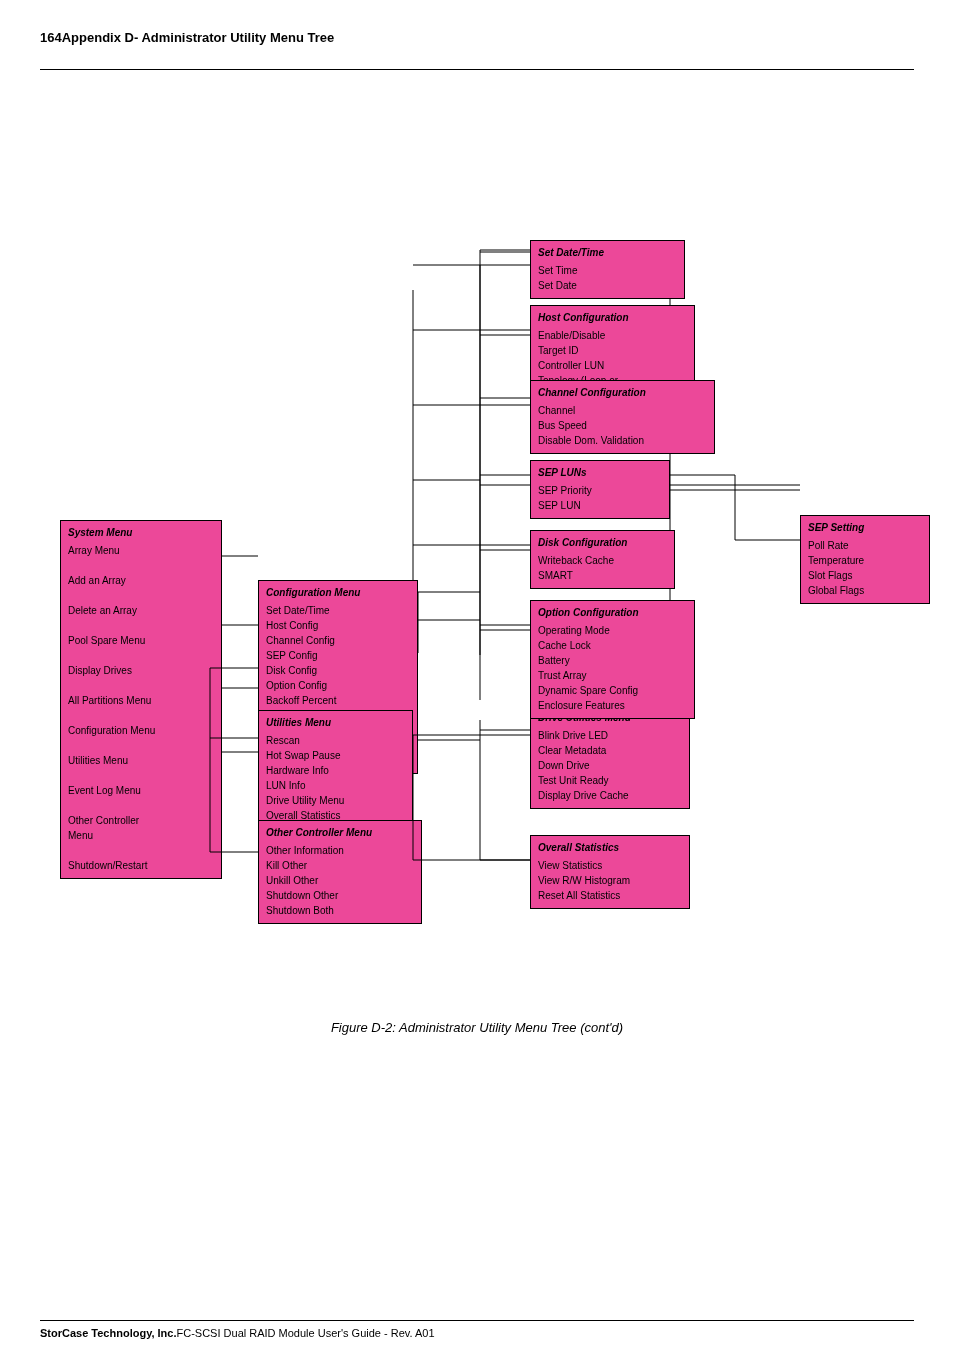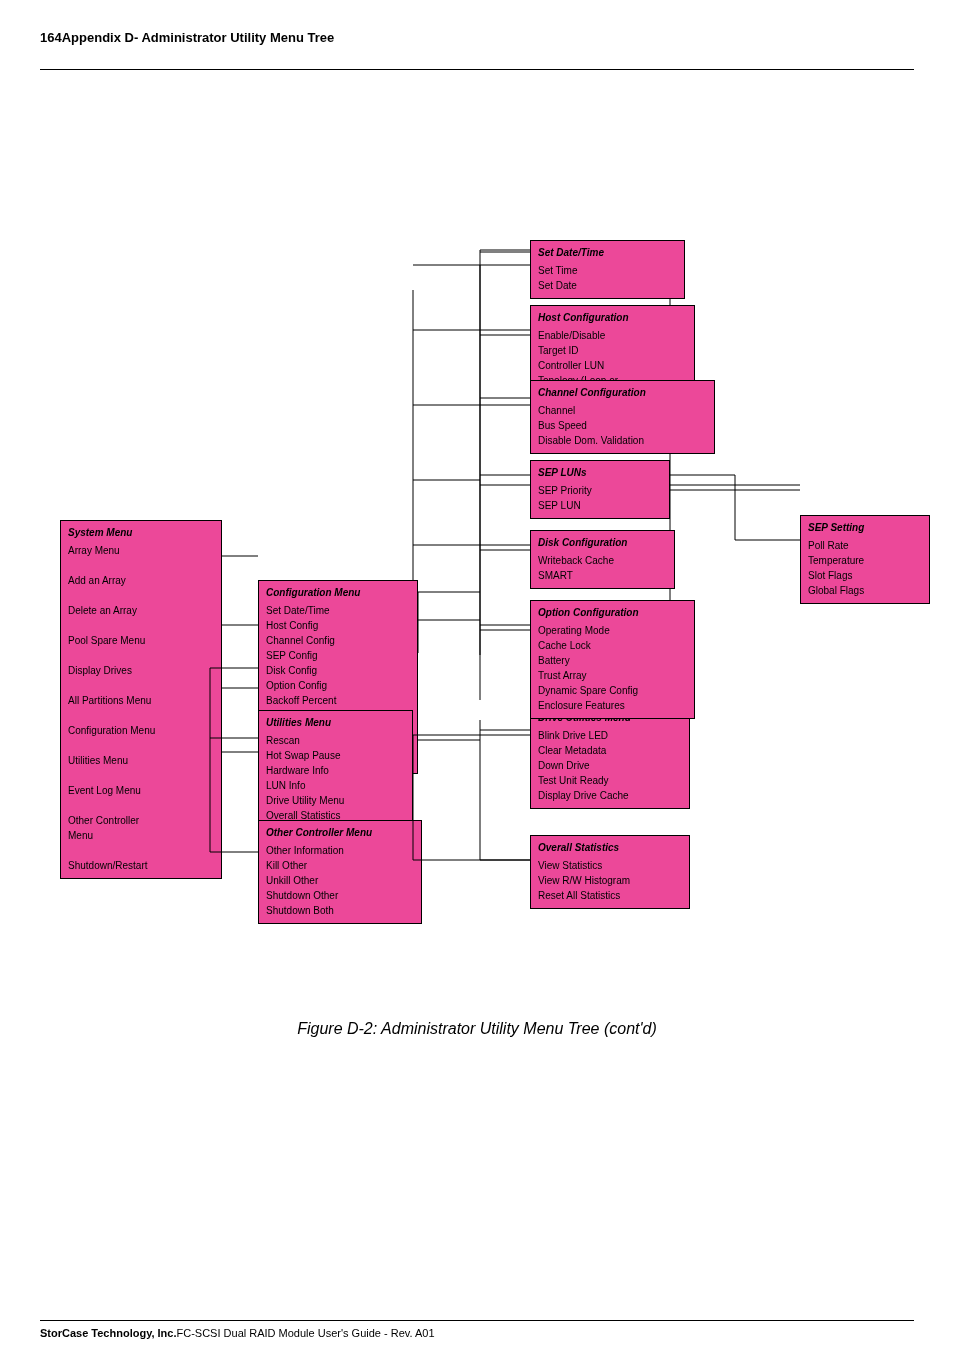--- a/index.html
+++ b/index.html
@@ -75,21 +75,21 @@
       top: 0;
       left: 0;
       width: 100%;
       height: 100%;
       pointer-events: none;
     }
 
     .figure-caption {
       text-align: center;
       font-style: italic;
-      font-size: 16px;
+      font-size: 13px;
       margin-top: 20px;
       margin-bottom: 40px;
     }
 
     .footer-line {
       border-top: 1px solid #000;
       margin-top: auto;
     }
 
     .footer {

